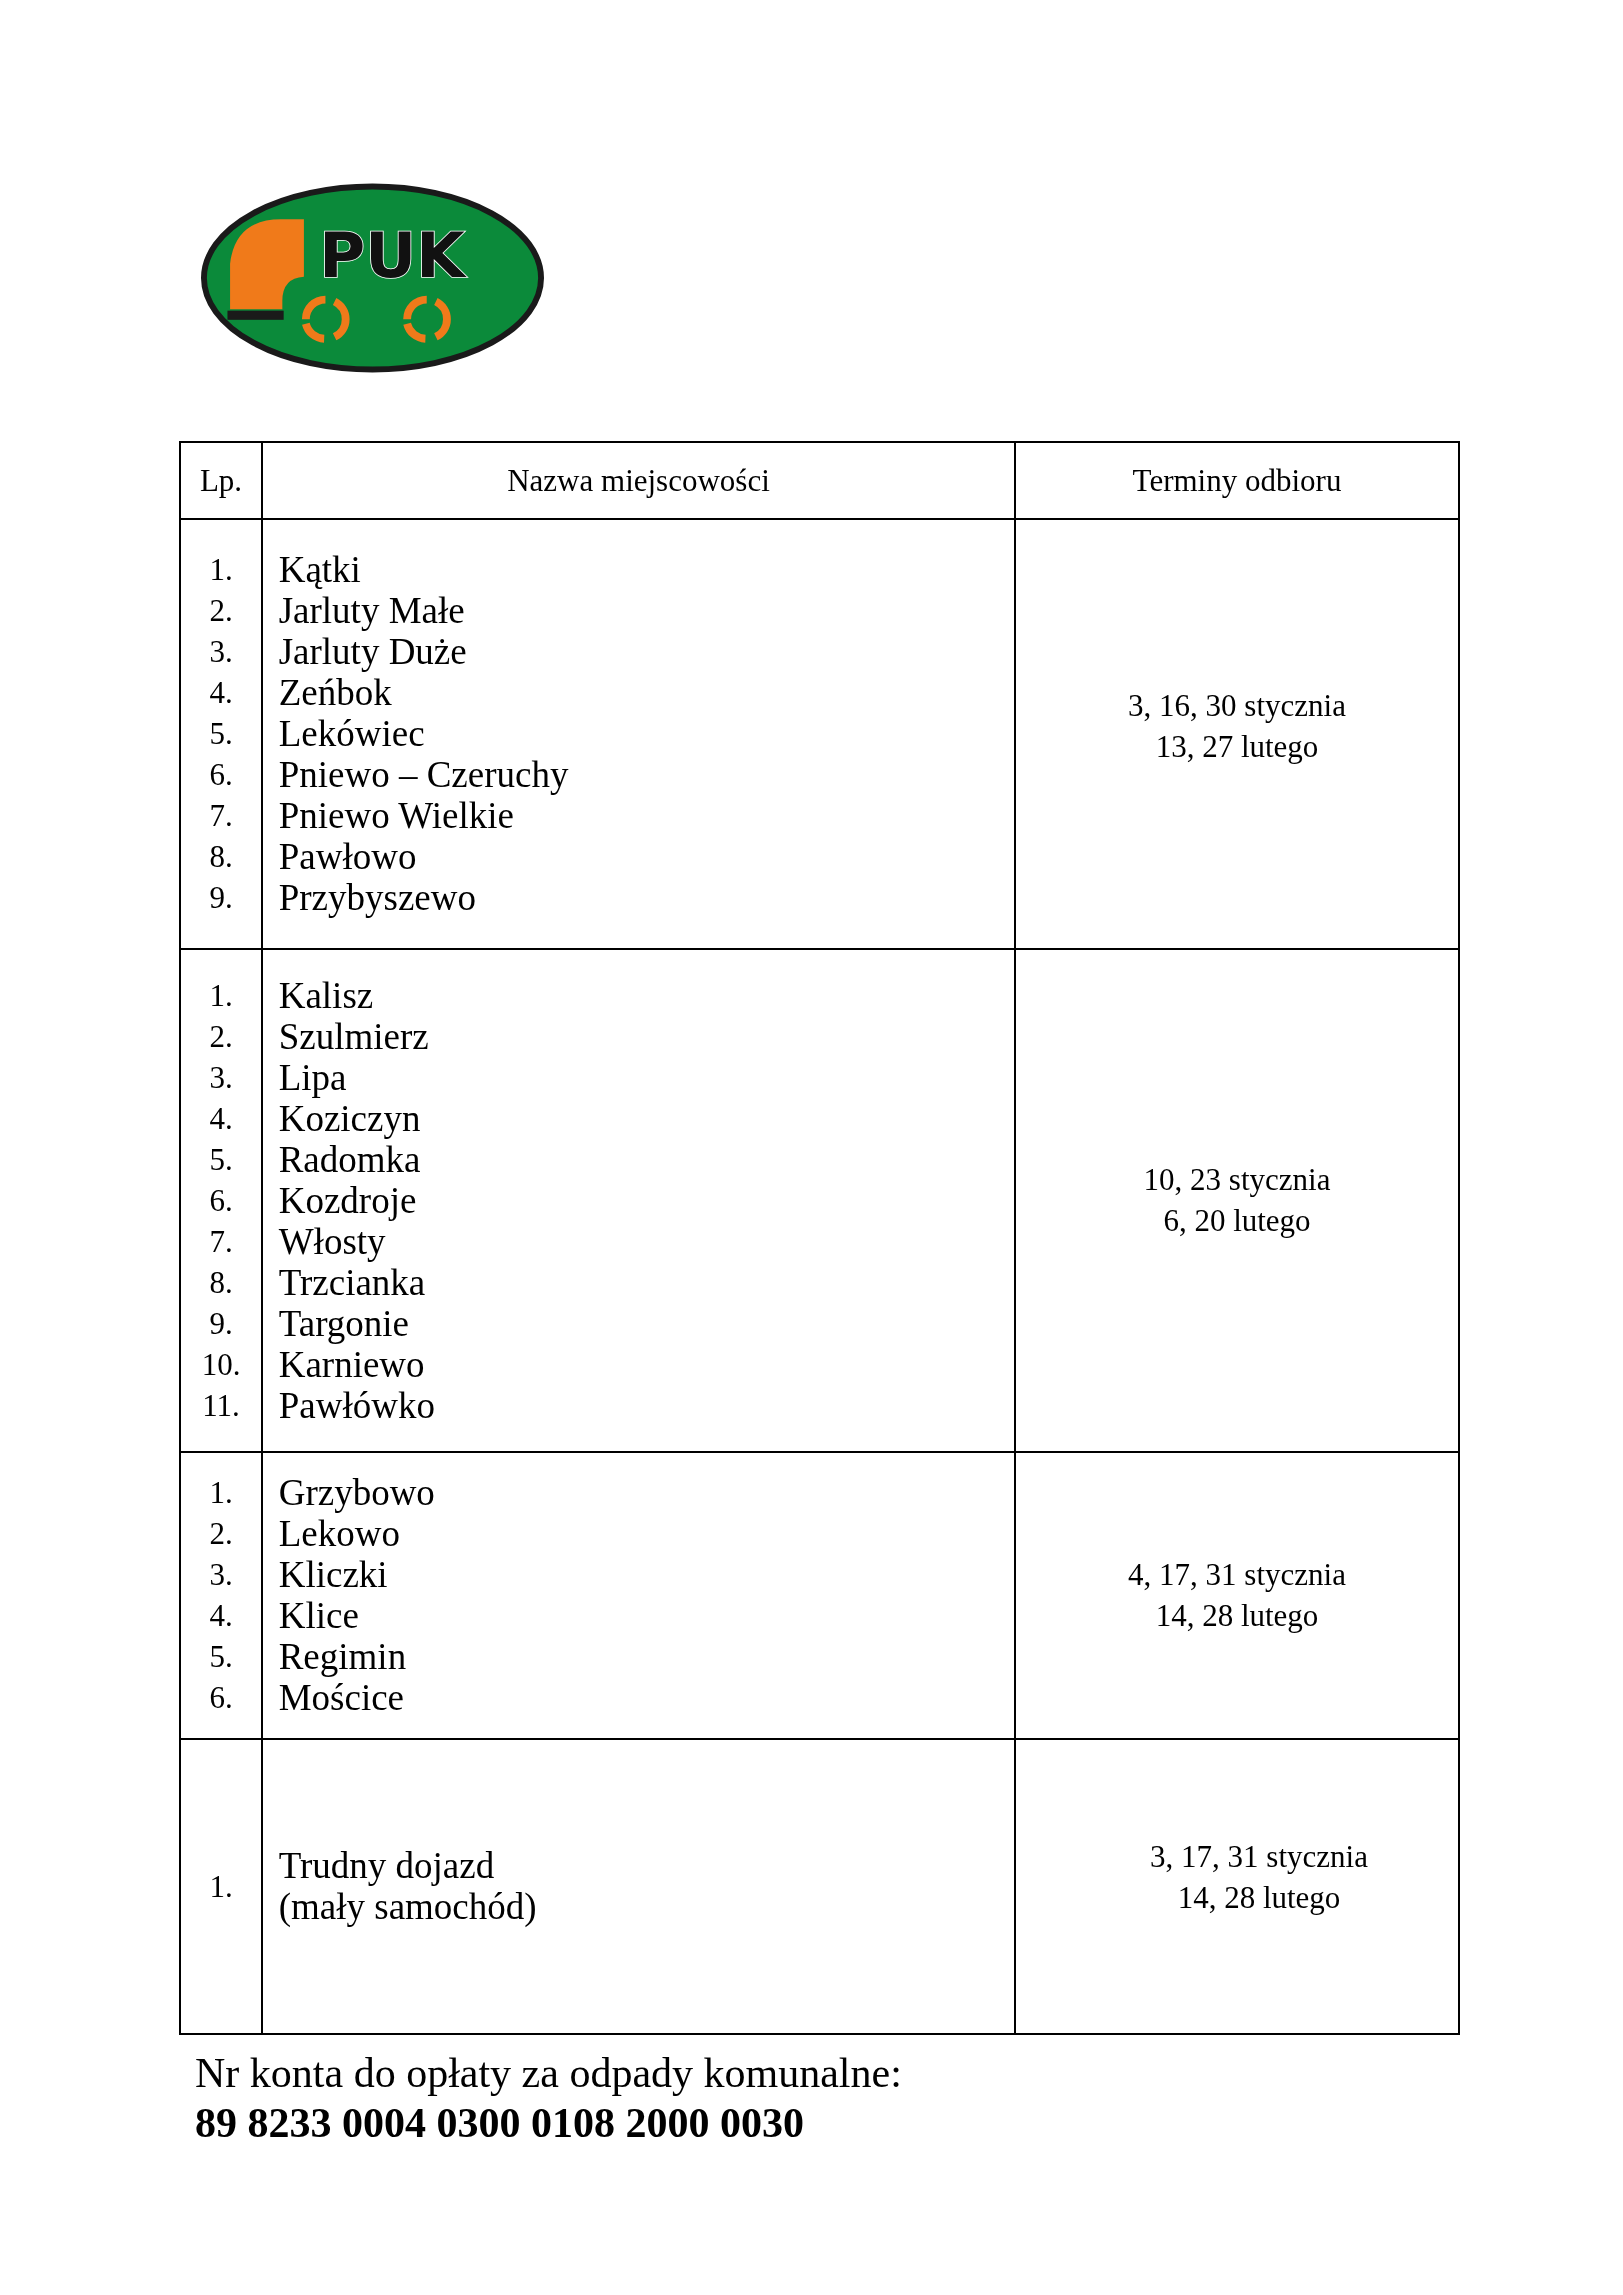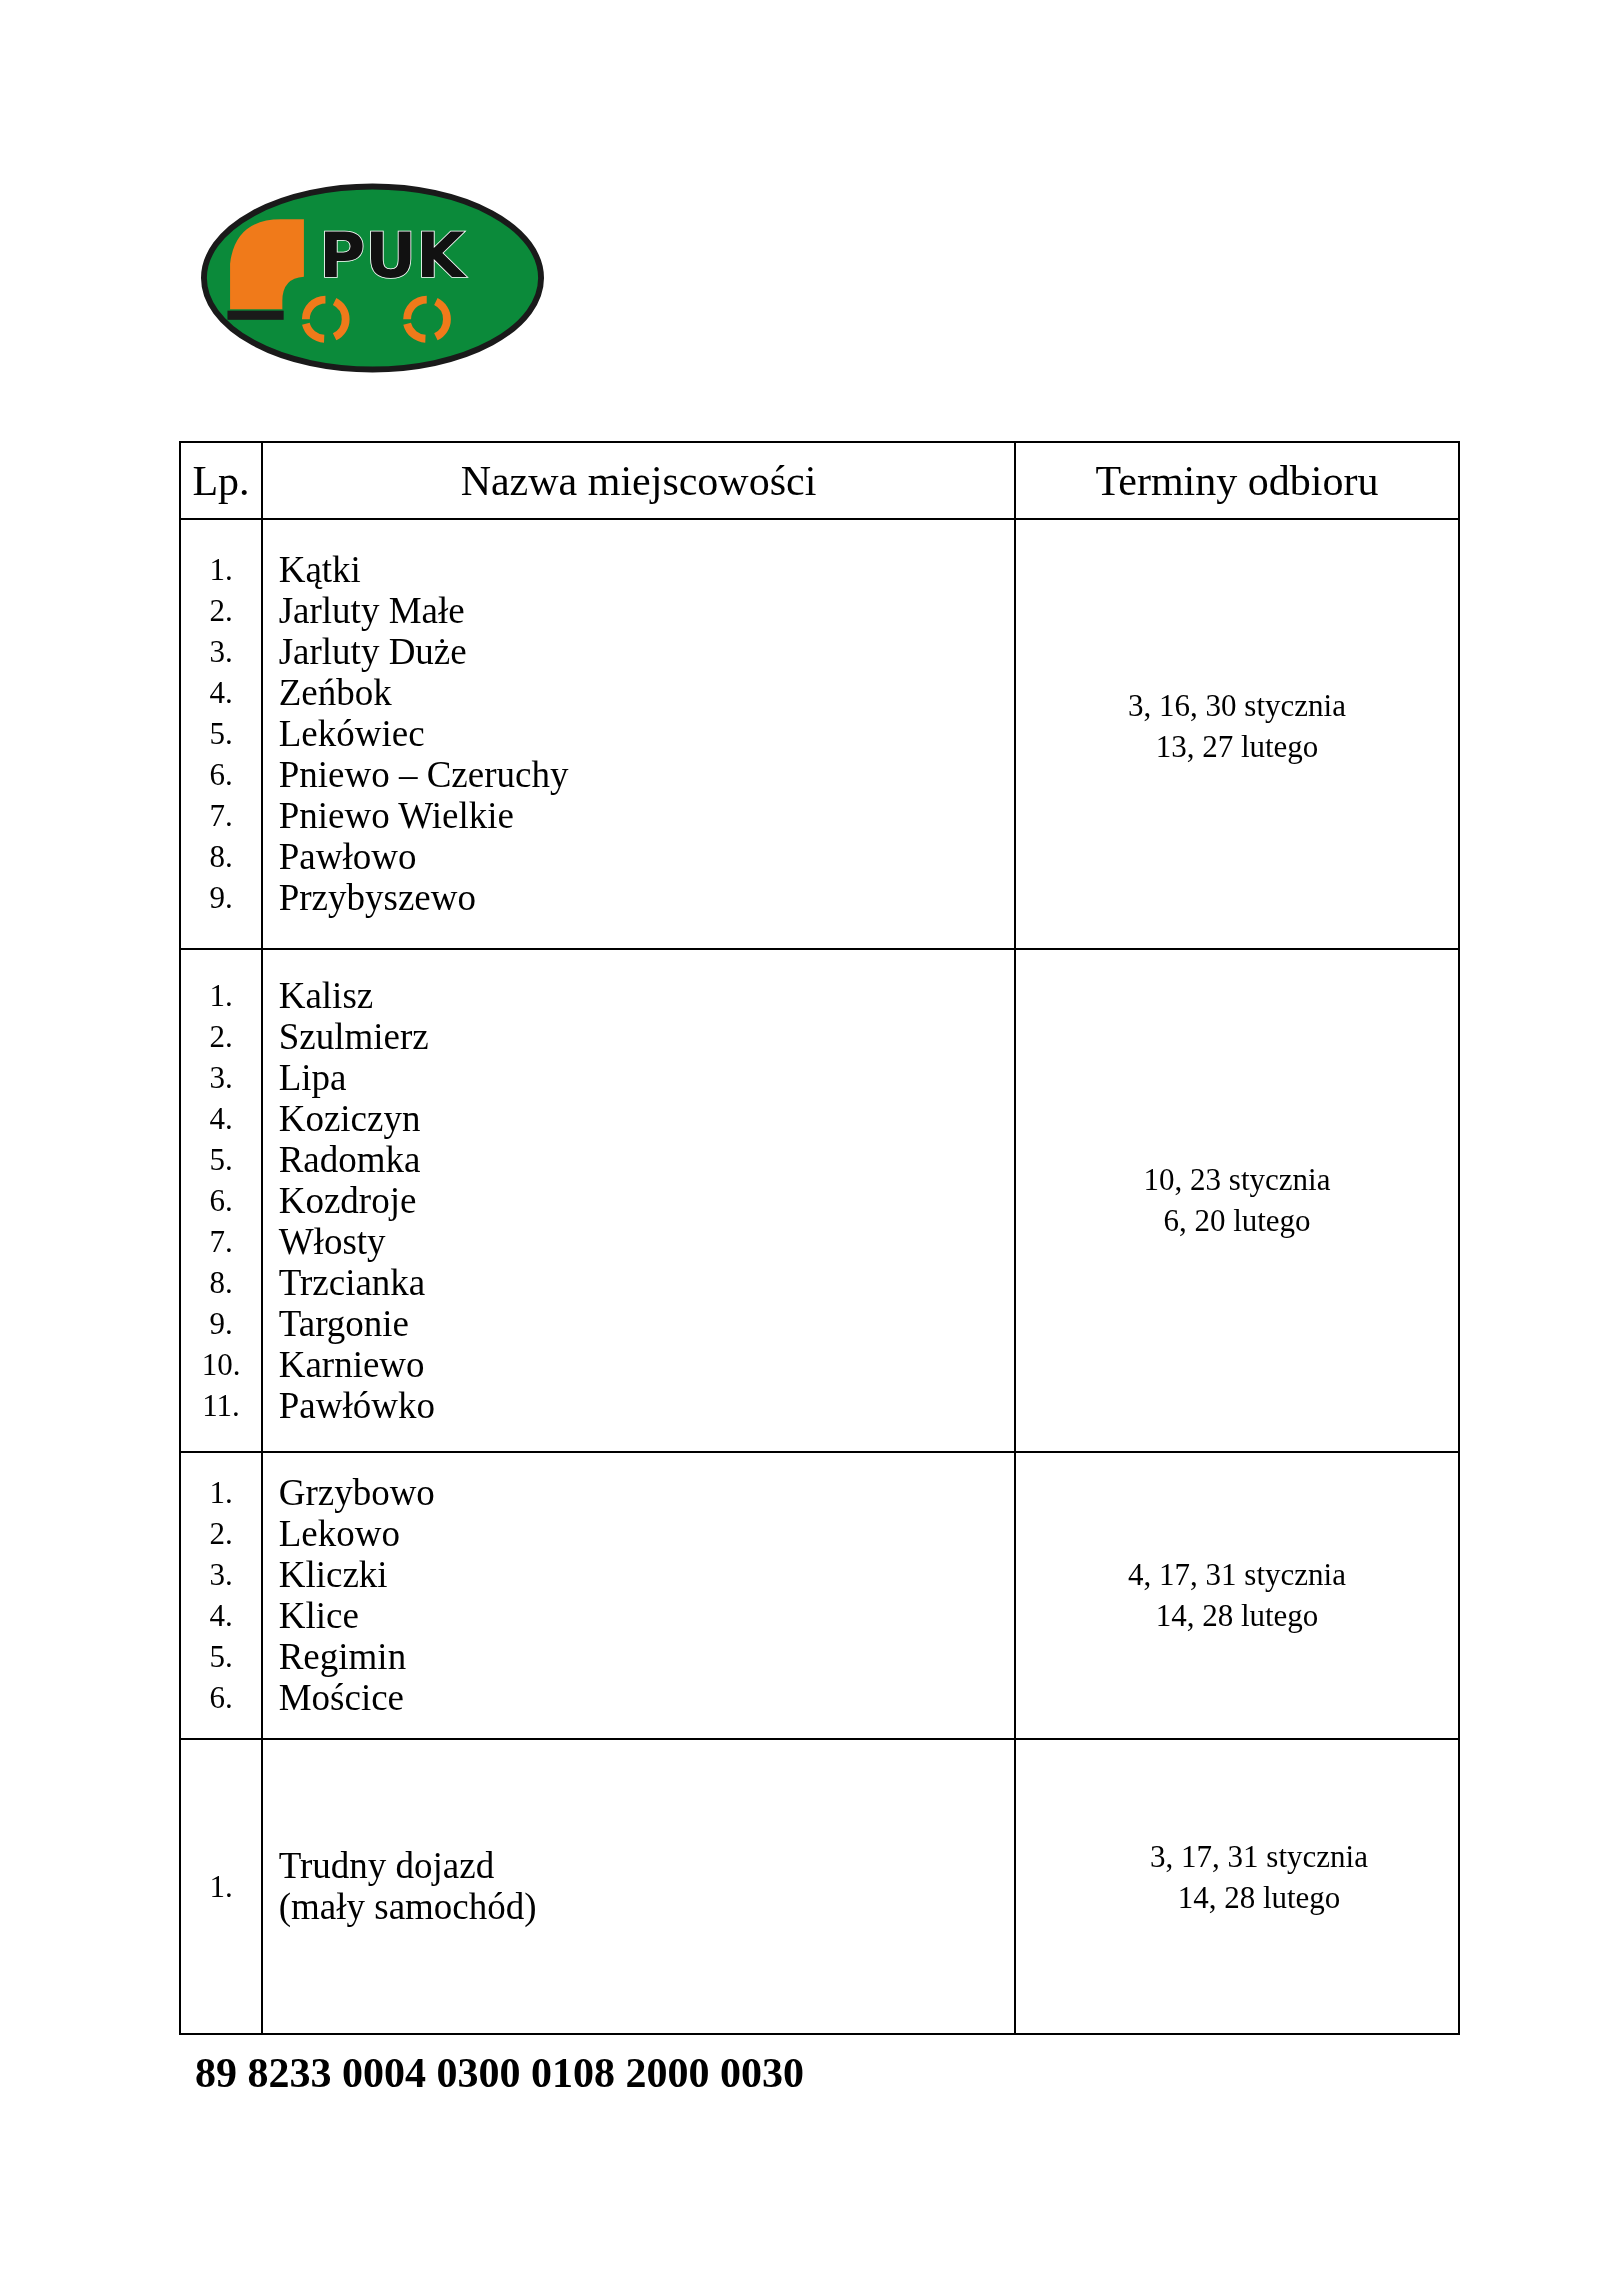--- a/index.html
+++ b/index.html
@@ -6,21 +6,21 @@
   body { width: 1623px; height: 2295px; position: relative; overflow: hidden;
          font-family: "Liberation Serif", "DejaVu Serif", serif; color: #000; }
   .logo { position: absolute; left: 196px; top: 180px; width: 353px; height: 196px; }
   .title { position: absolute; left: 589px; top: 232px; width: 864px; text-align: center;
            font-weight: bold; font-size: 33px; line-height: 41px; }
   .title div { white-space: nowrap; }
   table.sched { position: absolute; left: 179px; top: 441px; width: 1279px;
                 border-collapse: collapse; table-layout: fixed; }
   table.sched td, table.sched th { border: 2px solid #000; padding: 0; vertical-align: middle; font-weight: normal; }
   col.c1 { width: 82px; } col.c2 { width: 753px; } col.c3 { width: 444px; }
-  th { font-size: 42px; height: 75px; text-align: center; border-radius: 30px; }
+  th { font-size: 31px; height: 75px; text-align: center; border-radius: 30px; }
   td.lp { text-align: center; font-size: 31px; line-height: 41px; }
   td.names { text-align: left; font-size: 37px; line-height: 41px; padding-left: 15.7px !important; }
   td.dates { text-align: center; font-size: 31px; line-height: 41px; }
   tr.g1 td { height: 412px; }
   tr.g2 td { height: 501px; }
   tr.g3 td { height: 285px; }
   tr.g4 td { height: 274px; }
   td.dates.g1d { padding-bottom: 15.7px !important; border-radius: 23px; }
   td.dates.g4d { padding-bottom: 19.6px !important; padding-left: 44px; }
   .footer { position: absolute; left: 195px; top: 2048px; }
@@ -163,15 +163,16 @@
       </td>
       <td class="dates g4d">
         <div>3, 17, 31 stycznia</div>
         <div>14, 28 lutego</div>
       </td>
     </tr>
   </tbody>
 </table>
 
 <div class="footer">
+  <div class="l1">Nr konta do opłaty za odpady komunalne:</div>
   <div class="l2">89 8233 0004 0300 0108 2000 0030</div>
 </div>
 
 
 </body></html>

